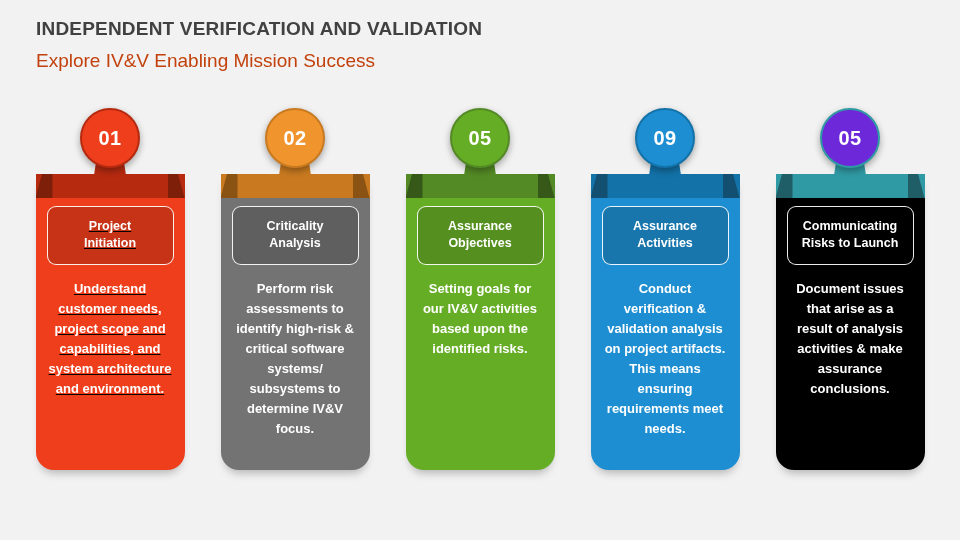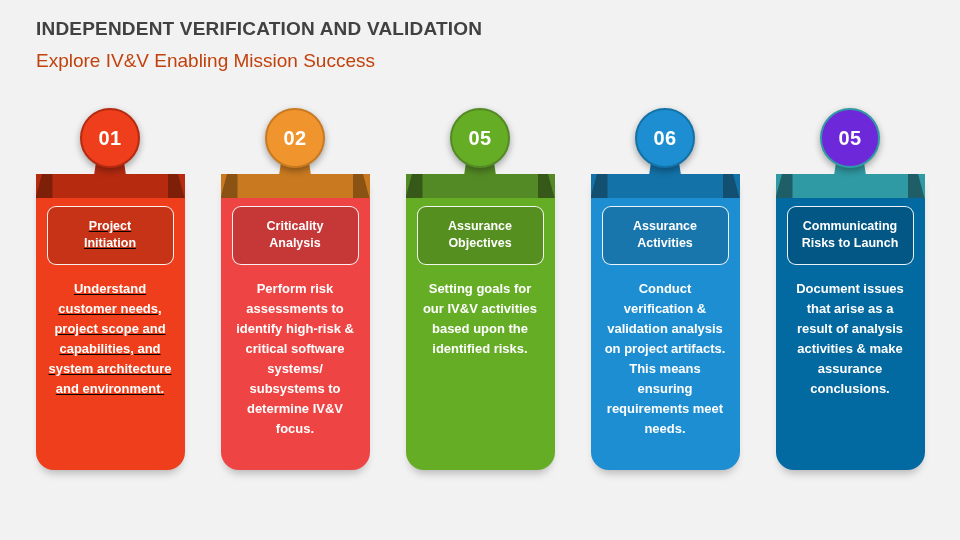--- a/index.html
+++ b/index.html
@@ -181,21 +181,21 @@
     </div>
   </div>
 
   <div class="column">
     <div class="circle-wrap">
       <div class="neck" style="background: rgb(201, 122, 32);"></div>
       <div class="circle" style="background: rgb(240, 148, 46); border: 2px solid rgb(201, 122, 32);">
         <span>02</span>
       </div>
     </div>
-    <div class="card" style="background: #ef4444;">
+    <div class="card" style="background: #737373;">
       <div class="card-top" style="background: rgb(201, 122, 32);">
         <div class="wedge wedge-left" style="background: rgb(138, 83, 19);"></div>
         <div class="wedge wedge-right" style="background: rgb(138, 83, 19);"></div>
       </div>
       <div class="label-box">
         <span style="white-space: pre-line;">Criticality
 Analysis</span>
       </div>
       <div class="body-text">Perform risk assessments to identify high-risk &amp; critical software systems/ subsystems to determine IV&amp;V focus.</div>
     </div>
@@ -218,21 +218,21 @@
 Objectives</span>
       </div>
       <div class="body-text">Setting goals for our IV&amp;V activities based upon the identified risks.</div>
     </div>
   </div>
 
   <div class="column">
     <div class="circle-wrap">
       <div class="neck" style="background: rgb(19, 114, 168);"></div>
       <div class="circle" style="background: rgb(29, 142, 209); border: 2px solid rgb(19, 114, 168);">
-        <span>06</span>
+        <span>09</span>
       </div>
     </div>
     <div class="card" style="background: rgb(29, 142, 209);">
       <div class="card-top" style="background: rgb(19, 114, 168);">
         <div class="wedge wedge-left" style="background: rgb(18, 79, 112);"></div>
         <div class="wedge wedge-right" style="background: rgb(18, 79, 112);"></div>
       </div>
       <div class="label-box">
         <span style="white-space: pre-line;">Assurance
 Activities</span>
@@ -241,21 +241,21 @@
     </div>
   </div>
 
   <div class="column">
     <div class="circle-wrap">
       <div class="neck" style="background: rgb(48, 154, 164);"></div>
       <div class="circle" style="background: #6d28d9; border: 2px solid rgb(48, 154, 164);">
         <span>05</span>
       </div>
     </div>
-    <div class="card" style="background: #0369a1;">
+    <div class="card" style="background: #000000;">
       <div class="card-top" style="background: rgb(48, 154, 164);">
         <div class="wedge wedge-left" style="background: rgb(31, 94, 102);"></div>
         <div class="wedge wedge-right" style="background: rgb(31, 94, 102);"></div>
       </div>
       <div class="label-box">
         <span style="white-space: pre-line;">Communicating
 Risks to Launch</span>
       </div>
       <div class="body-text">Document issues that arise as a result of analysis activities &amp; make assurance conclusions.</div>
     </div>

